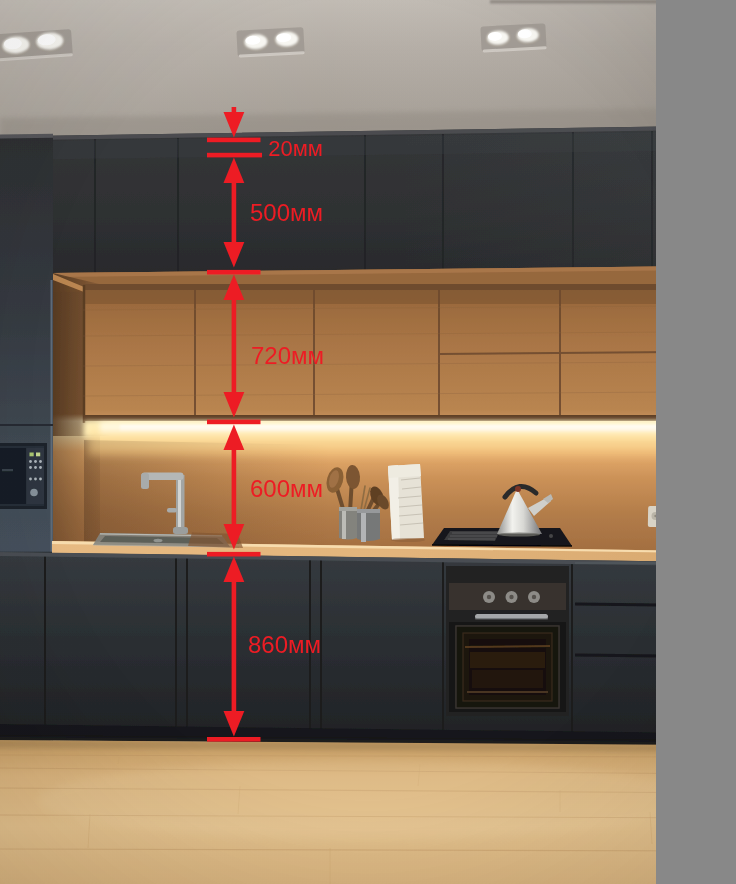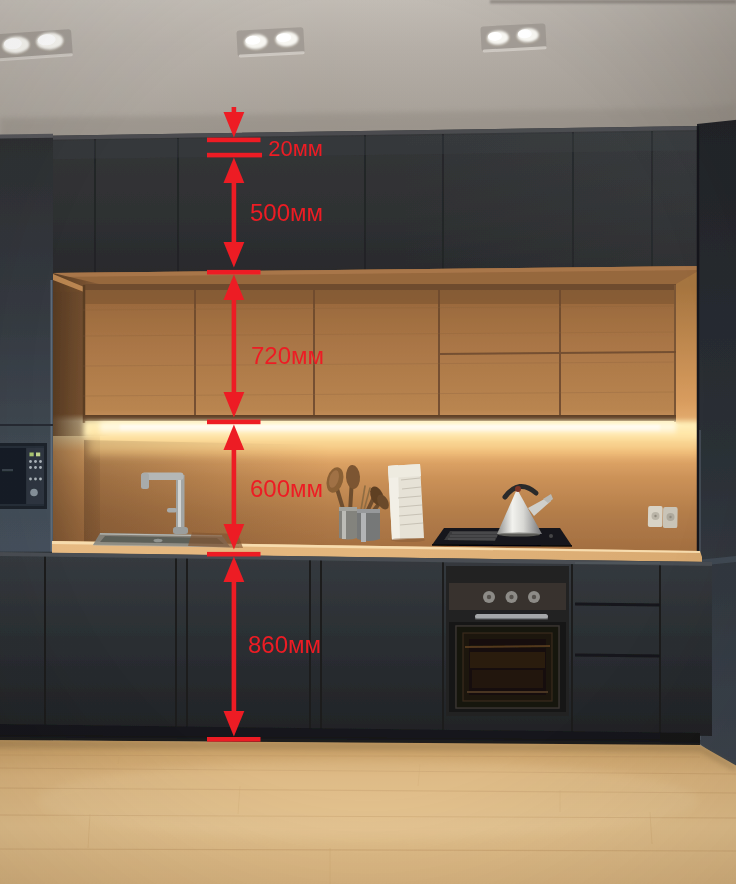--- a/index.html
+++ b/index.html
@@ -1,16 +1,16 @@
 <!DOCTYPE html>
 <html><head>
 <meta charset="utf-8">
 <style>
   html,body{margin:0;padding:0;background:#888;}
-  #stage{width:736px;height:884px;position:relative;overflow:hidden;font-family:"Liberation Sans",sans-serif;text-align:center;}
+  #stage{width:656px;height:884px;position:relative;overflow:hidden;font-family:"Liberation Sans",sans-serif;text-align:center;}
   svg{display:block;}
 </style>
 </head>
 <body>
 <div id="stage">
 <svg width="736" height="884" viewBox="0 0 736 884">
 <defs>
   <linearGradient id="ceilGrad" x1="0" y1="0" x2="0" y2="140" gradientUnits="userSpaceOnUse">
     <stop offset="0" stop-color="#bfb9b1"></stop>
     <stop offset="0.35" stop-color="#b2aba3"></stop>

